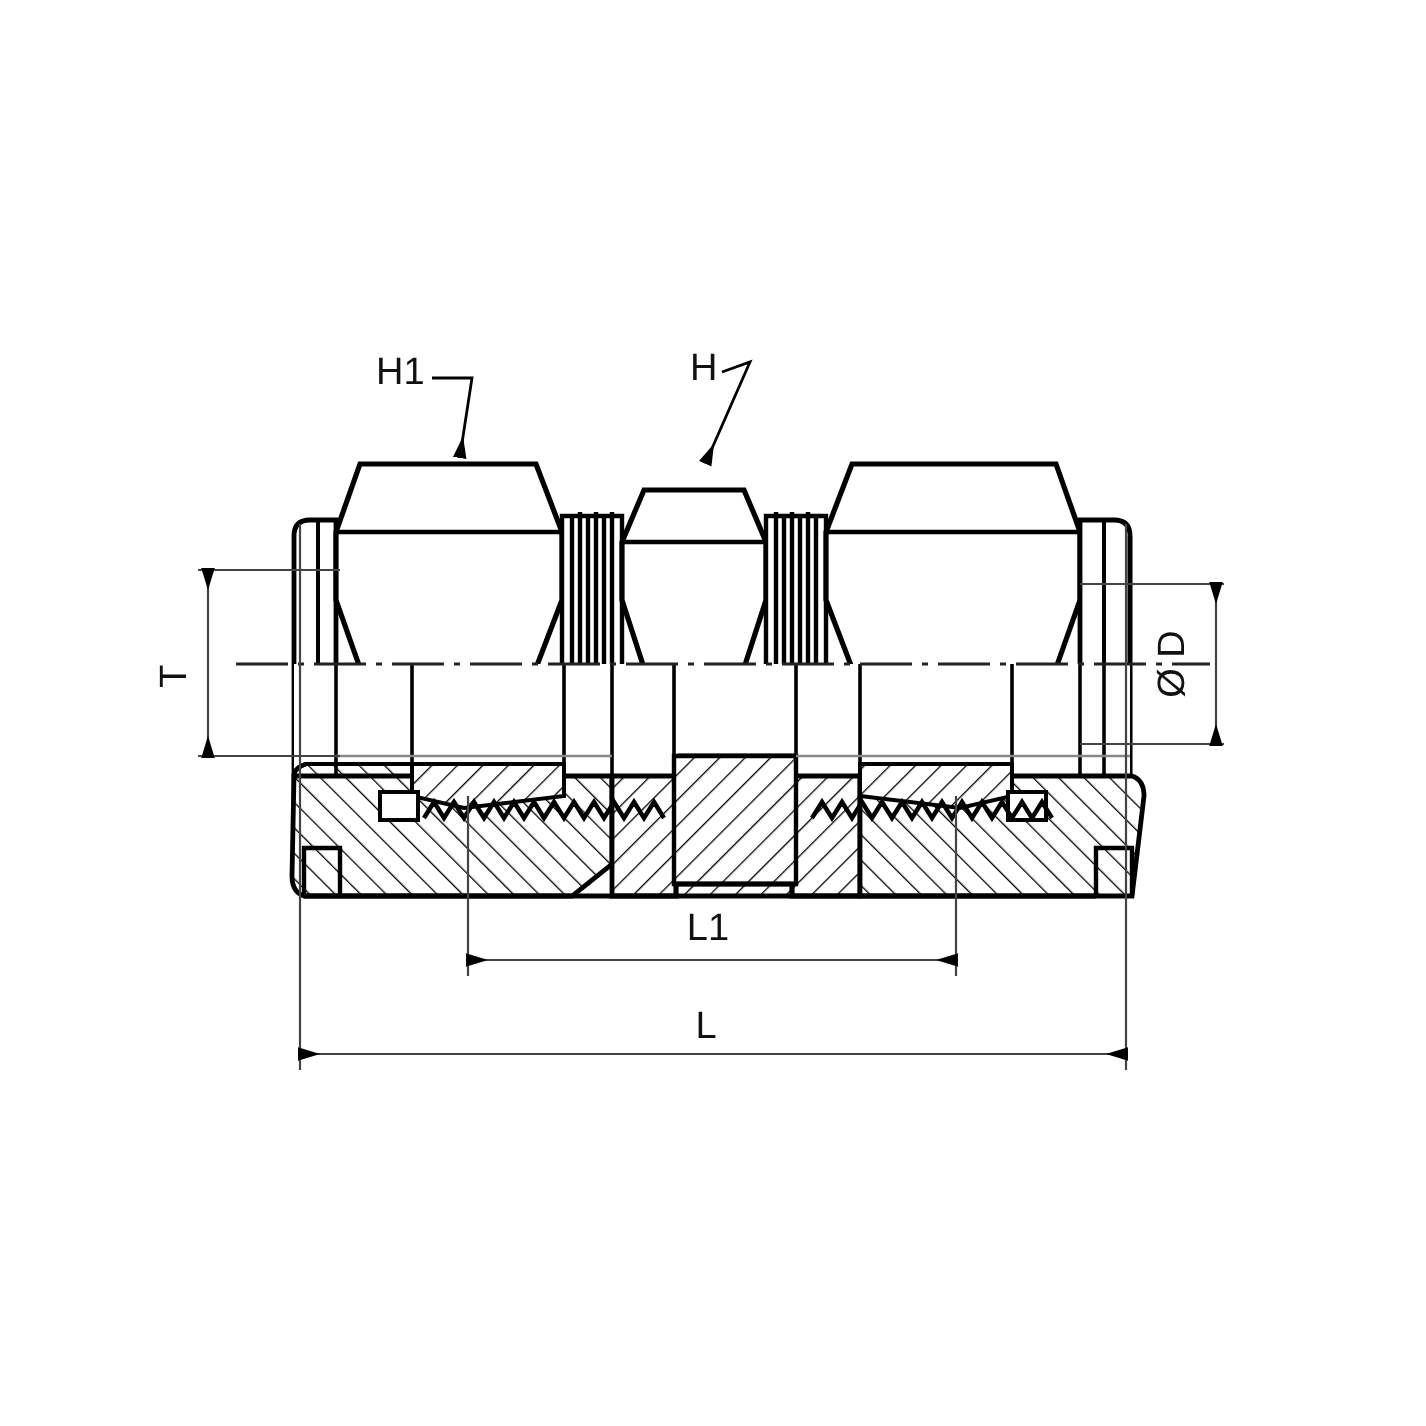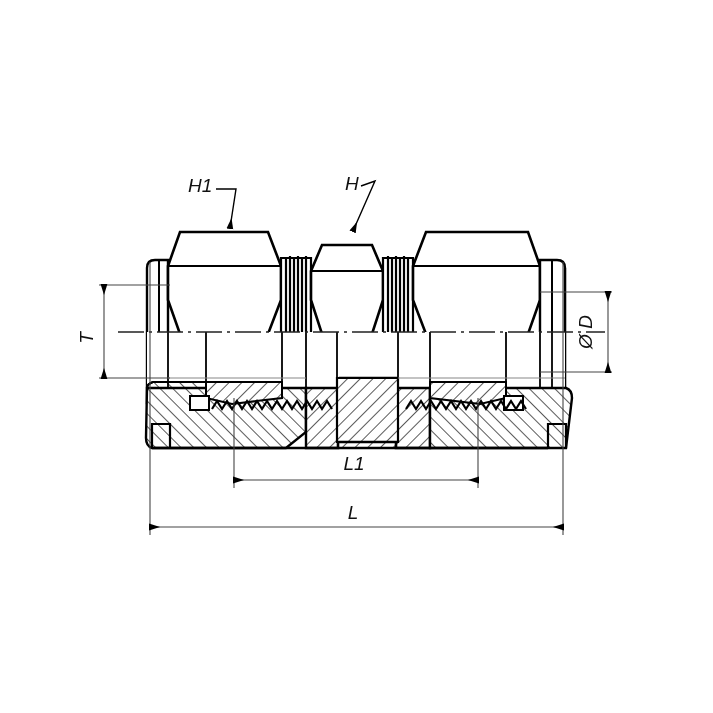--- a/index.html
+++ b/index.html
@@ -1,19 +1,19 @@
 <!DOCTYPE html>
 <html><head>
 <meta charset="utf-8">
 <title>Technical Drawing</title>
 <style>
   html,body{margin:0;padding:0;background:#ffffff;}
   body{width:713px;height:713px;overflow:hidden;
        font-family:"Liberation Sans","DejaVu Sans",sans-serif;}
-  #stage{position:relative;width:713px;height:713px;background:#fff;font-style:italic;}
+  #stage{position:relative;width:713px;height:713px;background:#fff;}
   svg{display:block;}
   .lbl{font-family:"Liberation Sans","DejaVu Sans",sans-serif;font-size:19px;fill:#111;}
 </style>
 </head>
 <body>
 
 <div id="stage">
 <svg width="713" height="713" viewBox="0 0 713 713">
 
   <defs>

